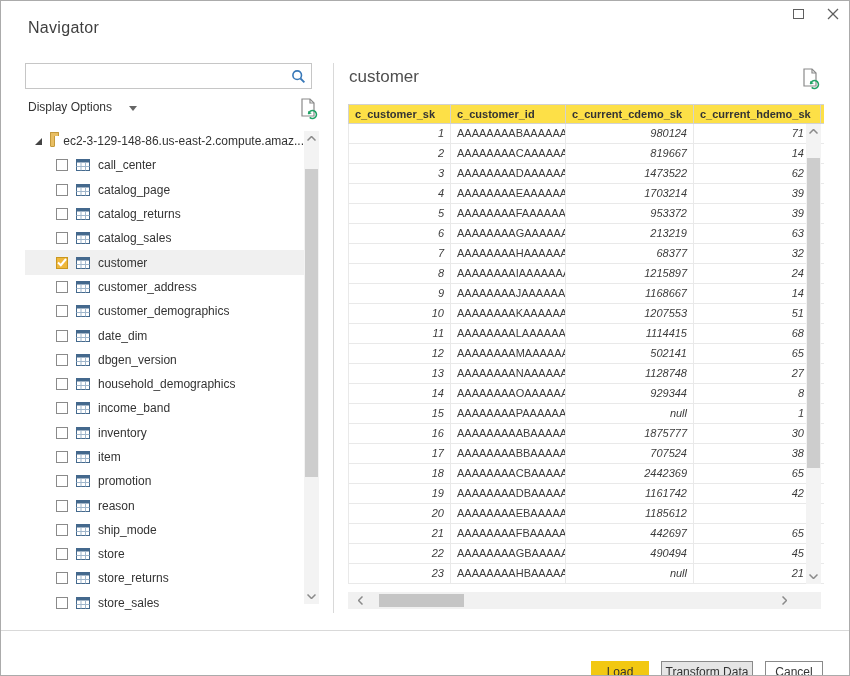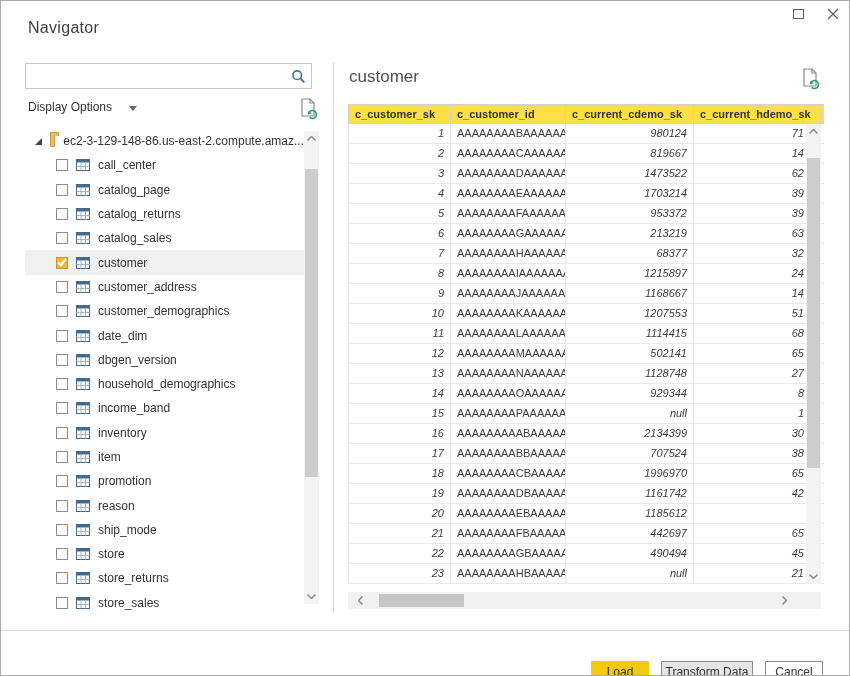--- a/index.html
+++ b/index.html
@@ -537,37 +537,37 @@
     <div class="num c-sk">15</div>
     <div class="c-id">AAAAAAAAPAAAAAAA</div>
     <div class="num c-cdemo">null</div>
     <div class="num c-hdemo">1</div>
     <div></div>
   </div>
 
   <div class="trow">
     <div class="num c-sk">16</div>
     <div class="c-id">AAAAAAAAABAAAAAA</div>
-    <div class="num c-cdemo">2134399</div>
+    <div class="num c-cdemo">1875777</div>
     <div class="num c-hdemo">30</div>
     <div></div>
   </div>
 
   <div class="trow">
     <div class="num c-sk">17</div>
     <div class="c-id">AAAAAAAABBAAAAAA</div>
     <div class="num c-cdemo">707524</div>
     <div class="num c-hdemo">38</div>
     <div></div>
   </div>
 
   <div class="trow">
     <div class="num c-sk">18</div>
     <div class="c-id">AAAAAAAACBAAAAAA</div>
-    <div class="num c-cdemo">1996970</div>
+    <div class="num c-cdemo">2442369</div>
     <div class="num c-hdemo">65</div>
     <div></div>
   </div>
 
   <div class="trow">
     <div class="num c-sk">19</div>
     <div class="c-id">AAAAAAAADBAAAAAA</div>
     <div class="num c-cdemo">1161742</div>
     <div class="num c-hdemo">42</div>
     <div></div>

